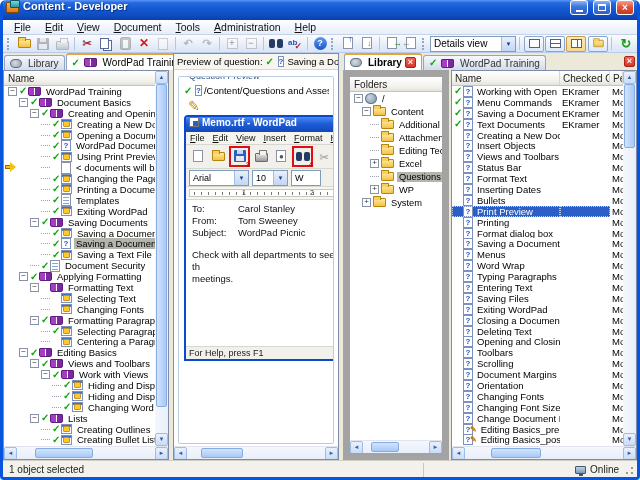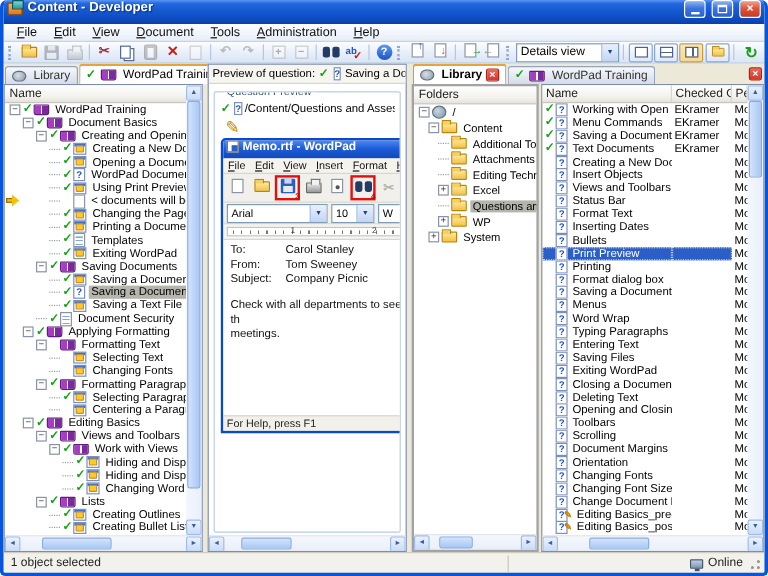--- a/index.html
+++ b/index.html
@@ -136,21 +136,21 @@
 .wp-ruler{height:13px;background:#F6F5F0;border-bottom:1px solid #D8D7CE;position:relative;padding:2px 3px}
 .ruler-in{height:8px;background:#fff;border:1px solid #C8C6BD;position:relative}
 .ruler-ticks{position:absolute;left:4px;right:2px;bottom:1px;height:3px;background:repeating-linear-gradient(90deg,#777 0 1px,transparent 1px 7px)}
 .rnum{position:absolute;top:-1px;font-size:7px;color:#333}
 .wp-doc{height:146px;background:#fff;padding:3px 6px;font-size:9.5px;color:#111;overflow:hidden}
 .memo-row{display:flex;line-height:12px}
 .memo-l{width:46px;flex:none}
 .memo-body{margin-top:10px;line-height:12px}
 .wp-status{height:13px;background:#F1F0EA;border-top:1px solid #D8D7CE;font-size:9px;display:flex;align-items:center;padding:0 3px;color:#222}
 
-.folders{width:106px;flex:none;display:flex;flex-direction:column;border:2px solid #a3a3a3;background:#fff;margin-right:2px;overflow:hidden}
+.folders{width:106px;flex:none;display:flex;flex-direction:column;border:7px solid #a3a3a3;background:#fff;margin-right:2px;overflow:hidden}
 .frow{height:13px;display:flex;align-items:center;white-space:nowrap;font-size:9.3px}
 
 .statusbar{height:18px;flex:none;display:flex;align-items:center;background:#F2F1EB;border-top:1px solid #D0CEC3;font-size:10px;color:#222;padding:0 2px}
 .sb-left{flex:1;padding:0 4px}
 .sb-right{width:200px;flex:none;display:flex;align-items:center;justify-content:flex-end;gap:4px;border-left:1px solid #C9C7BC;height:14px;padding-right:4px}
 .i-monitor{display:inline-block;width:11px;height:8px;background:linear-gradient(#BFD2E4,#7E9AB4);border:1px solid #44566A;border-radius:1px;position:relative}
 .i-monitor::after{content:"";position:absolute;left:3px;bottom:-3px;width:4px;height:2px;background:#44566A}
 .gripdots{width:12px;height:12px;flex:none;background:radial-gradient(circle at 9px 9px,#9A9A8A 1px,transparent 1.4px),radial-gradient(circle at 9px 4px,#9A9A8A 1px,transparent 1.4px),radial-gradient(circle at 4px 9px,#9A9A8A 1px,transparent 1.4px)}
 </style>
 </head>
@@ -682,21 +682,21 @@
               </span>
               <span class="wpi boxed">
                 <span class="tbg"><i class="i-binoc"></i></span>
                 <i class="cnum">4</i>
               </span>
               <span class="wpi dis">
                 <span class="tbg"><b class="g" style="color:#555">✂</b></span>
               </span>
             </div>
           <div class="wp-font">
-            <span class="combo" style="width:84px;font-size:9px">
+            <span class="combo" style="width:60px;font-size:9px">
               <span>Arial</span>
               <span class="dd">▼</span>
             </span>
             <span class="combo" style="width:36px;font-size:9px">
               <span>10</span>
               <span class="dd">▼</span>
             </span>
             <span class="combo" style="width:30px;font-size:9px">
               <span>W</span>
             </span>
@@ -712,21 +712,21 @@
               <div class="memo-row">
                 <span class="memo-l">To:</span>
                 <span>Carol Stanley</span>
               </div>
               <div class="memo-row">
                 <span class="memo-l">From:</span>
                 <span>Tom Sweeney</span>
               </div>
               <div class="memo-row">
                 <span class="memo-l">Subject:</span>
-                <span>Company Picnic</span>
+                <span>WordPad Picnic</span>
               </div>
               <div class="memo-body">
                 <div>Check with all departments to see if th</div>
                 <div>meetings.</div>
               </div>
             </div>
           <div class="wp-status">
             <span>For Help, press F1</span>
           </div>
         </div>

